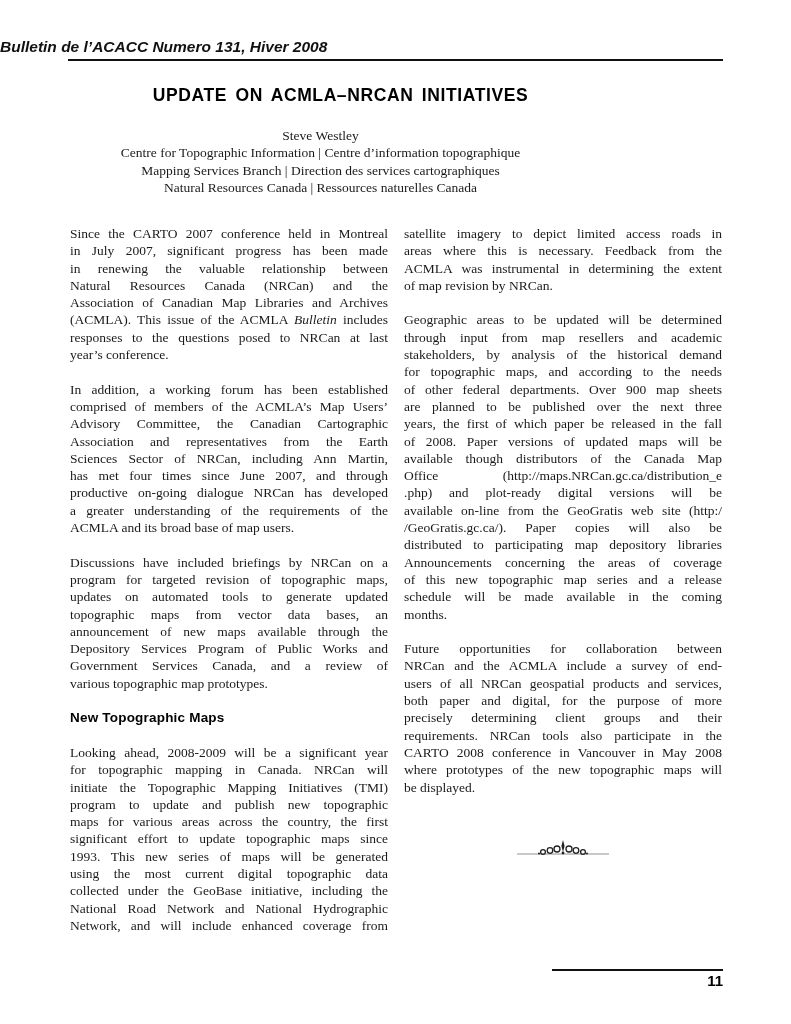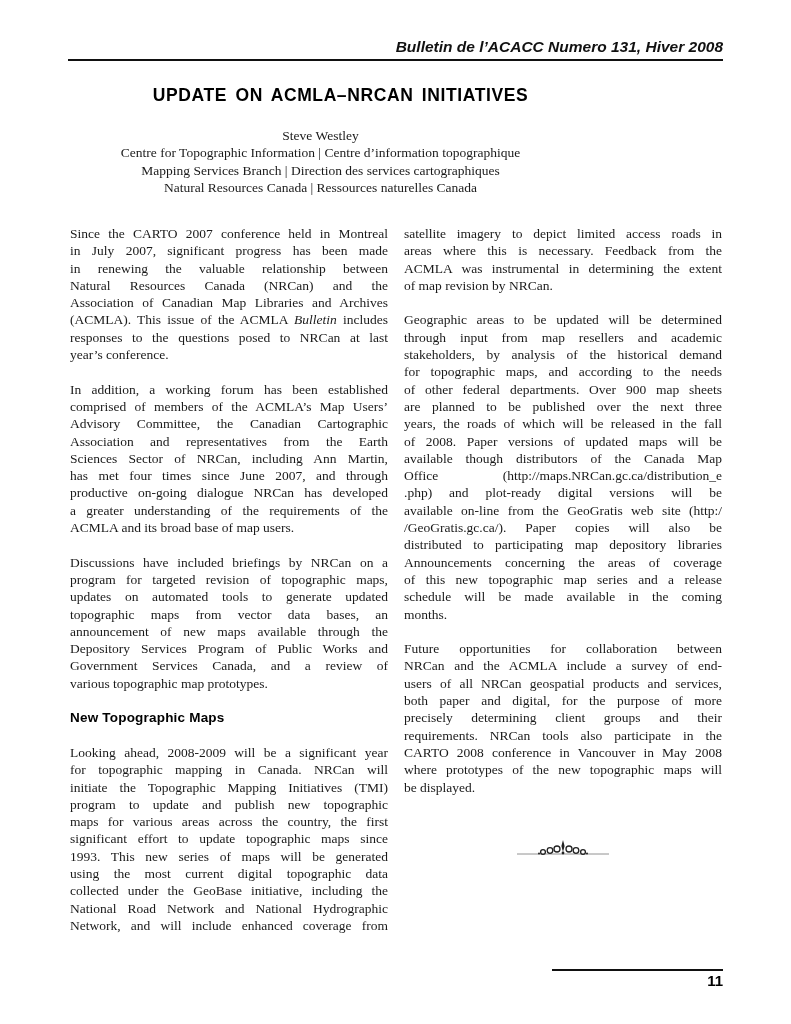--- a/index.html
+++ b/index.html
@@ -1,18 +1,18 @@
 <!DOCTYPE html>
 <html><head>
 <meta charset="utf-8">
 <style>
   html, body { margin:0; padding:0; background:#ffffff; }
   body { width:791px; height:1024px; position:relative; overflow:hidden; color:#1a1a1a; }
   .running-head {
-    position:absolute; left:0; top:38px; width:723px; text-align:right;
+    position:absolute; left:0; top:38px; width:723px; 
     font-family:"Liberation Sans", sans-serif; font-weight:bold; font-style:italic;
     font-size:15.5px; color:#111;
   }
   .head-rule { position:absolute; left:68px; top:59px; width:655px; height:2px; background:#111; }
   .title {
     position:absolute; left:0; top:85px; width:681px; text-align:center;
     font-family:"Liberation Sans", sans-serif; font-weight:bold; font-size:17.5px;
     letter-spacing:0.6px; word-spacing:3px; color:#000;
   }
   .byline {
@@ -112,21 +112,21 @@
     <div class="line last">of map revision by NRCan.</div>
   </div>
   <div class="para-gap"></div>
   <div>
     <div class="line">Geographic areas to be updated will be determined</div>
     <div class="line">through input from map resellers and academic</div>
     <div class="line">stakeholders, by analysis of the historical demand</div>
     <div class="line">for topographic maps, and according to the needs</div>
     <div class="line">of other federal departments. Over 900 map sheets</div>
     <div class="line">are planned to be published over the next three</div>
-    <div class="line">years, the roads of which will be released in the fall</div>
+    <div class="line">years, the first of which paper be released in the fall</div>
     <div class="line">of 2008. Paper versions of updated maps will be</div>
     <div class="line">available though distributors of the Canada Map</div>
     <div class="line">Office (http://maps.NRCan.gc.ca/distribution_e</div>
     <div class="line">.php) and plot-ready digital versions will be</div>
     <div class="line">available on-line from the GeoGratis web site (http:/</div>
     <div class="line">/GeoGratis.gc.ca/). Paper copies will also be</div>
     <div class="line">distributed to participating map depository libraries</div>
     <div class="line">Announcements concerning the areas of coverage</div>
     <div class="line">of this new topographic map series and a release</div>
     <div class="line">schedule will be made available in the coming</div>

